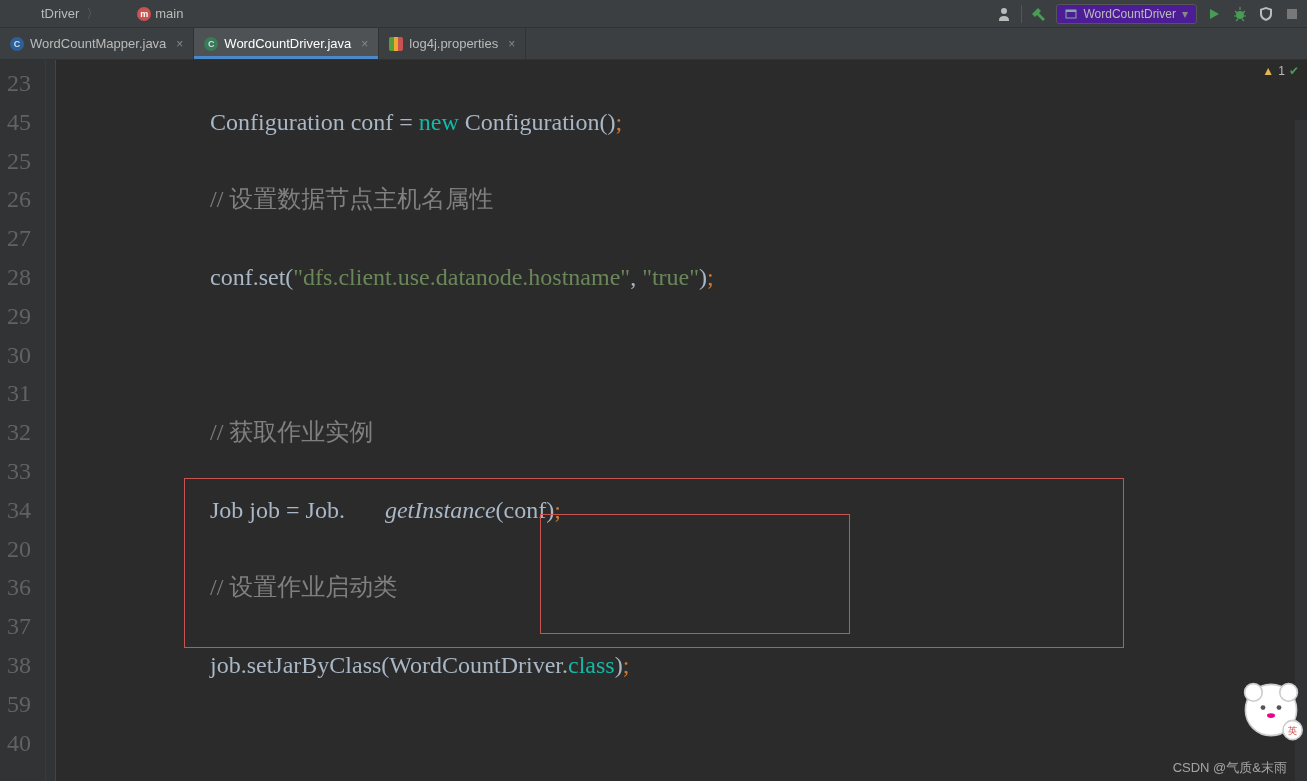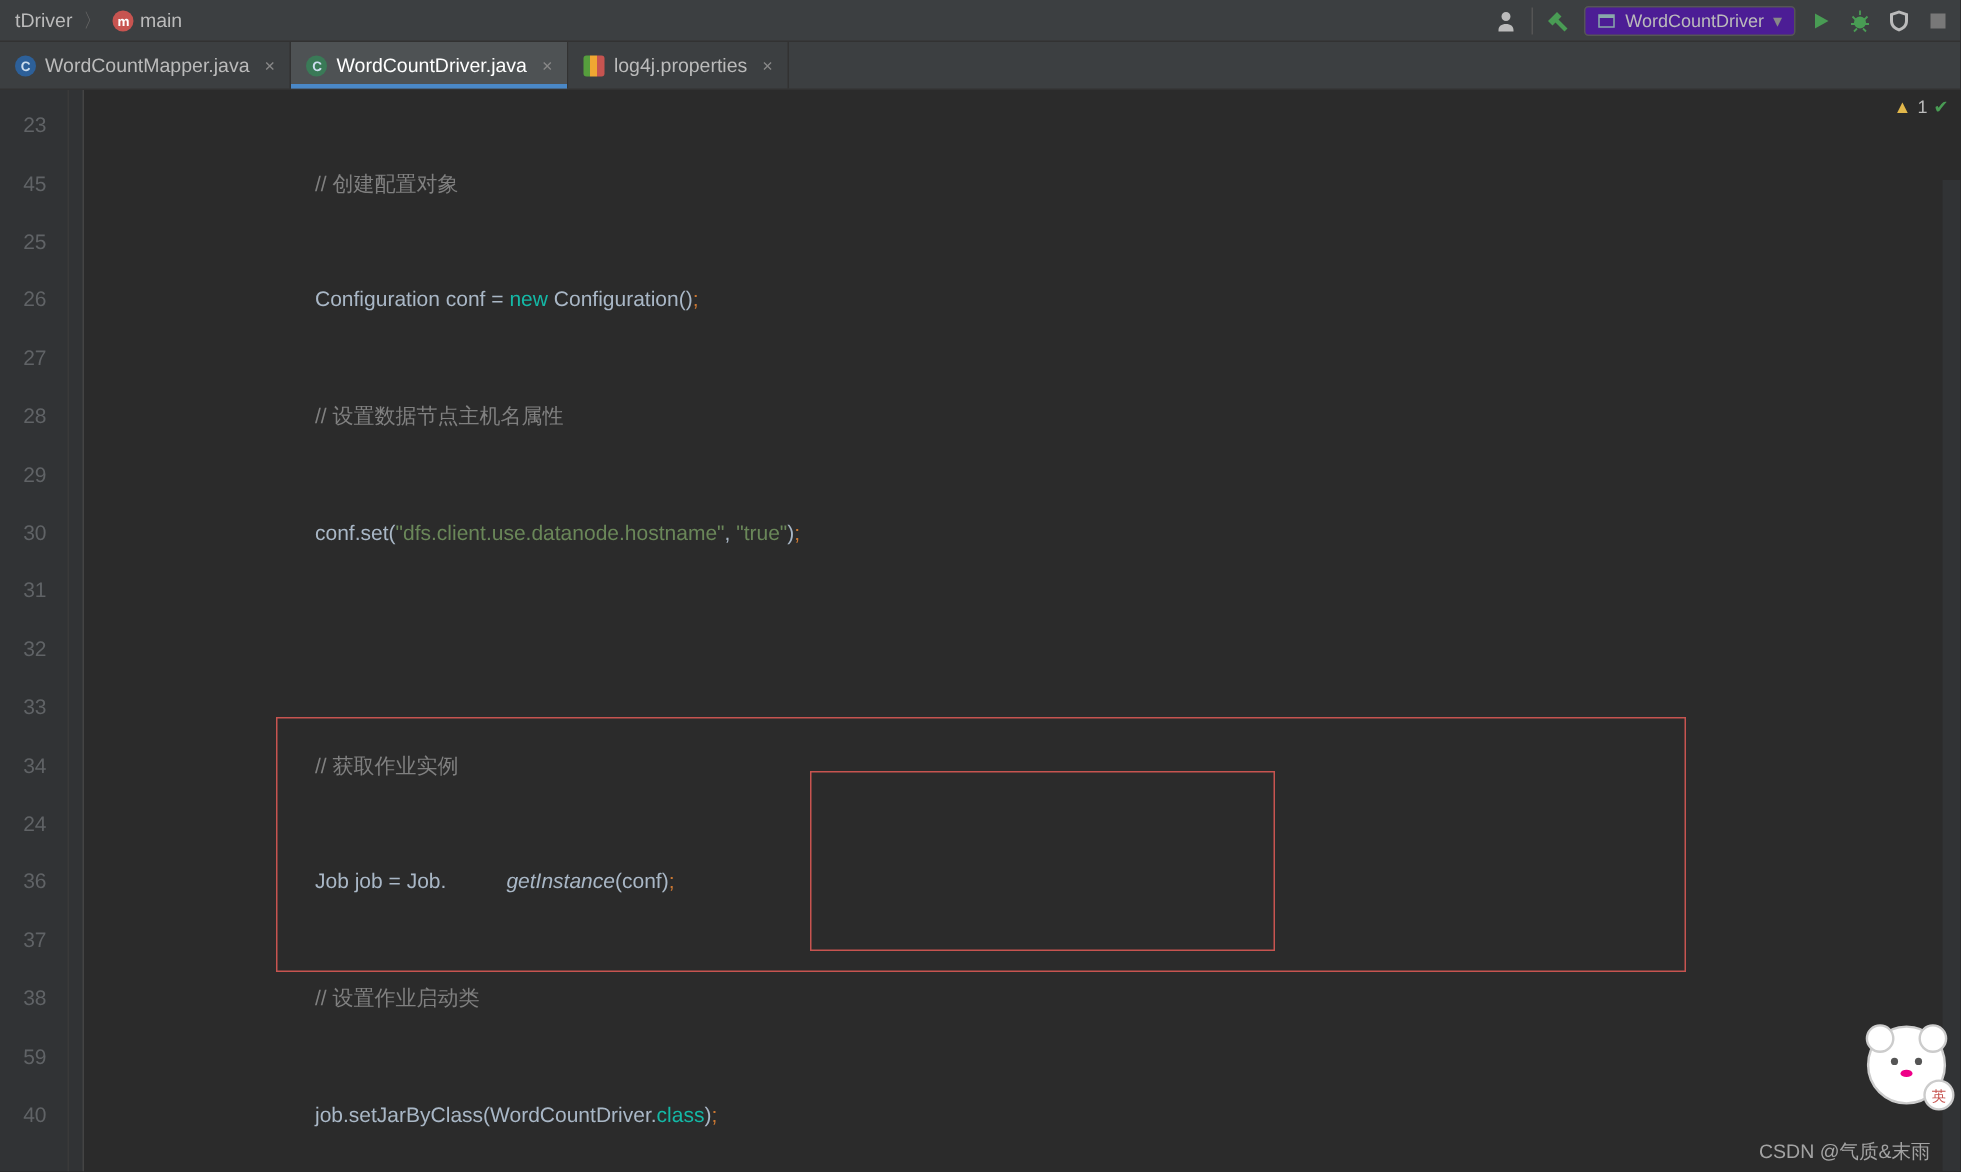--- a/index.html
+++ b/index.html
@@ -15,21 +15,21 @@
   }
   
   .topbar {
     height:28px;
     background:#3c3f41;
     display:flex;
     align-items:center;
     padding:0 6px;
     border-bottom:1px solid #323232;
   }
-  .crumb { color:#bbb; padding:0 4px; display:flex; align-items:center; gap:4px;}
+  .crumb { color:#bbb; padding:0 4px; display:flex; align-items:center; gap:4px;margin-left:31px;}
   .crumb-sep { color:#666; padding:0 3px;}
   .m-badge {
     background:#c75450;
     color:#fff;
     border-radius:50%;
     width:14px; height:14px;
     font-size:9px; font-weight:bold;
     display:inline-flex; align-items:center; justify-content:center;
   }
   .top-right {
@@ -92,22 +92,22 @@
   .file-icon.props {
     width:14px;height:14px;
     background:linear-gradient(90deg,#569e3d 33%,#f0a732 33% 66%,#c75450 66%);
     border-radius:2px;
   }
 
   
   .editor {
     display:flex;
     height:calc(100% - 60px);
-    font-family:Liberation Sans, sans-serif;
-    font-size:14px;
+    font-family:Liberation Serif, serif;
+    font-size:24px;
     line-height:38.8px;
     position:relative;
   }
   .gutter {
     width:46px;
     background:#313335;
     color:#606366;
     text-align:right;
     padding-right:14px;
     padding-top:4px;
@@ -281,30 +281,29 @@
     <div>25</div>
     <div>26</div>
     <div>27</div>
     <div>28</div>
     <div>29</div>
     <div>30</div>
     <div>31</div>
     <div>32</div>
     <div>33</div>
     <div>34</div>
-    <div>24</div>
+    <div>20</div>
     <div>36</div>
     <div>37</div>
     <div>38</div>
     <div>59</div>
     <div>40</div>
   </div>
   <div class="left-stripe"></div>
   <div class="code">
-<div class="code-line"><span class="indent"></span><span class="comment"><span>// </span><span>创建配置对象</span></span></div>
 <div class="code-line"><span class="indent"></span><span class="plain">Configuration conf </span><span class="plain">=</span><span class="keyword"> new </span><span class="plain">Configuration()</span><span class="punct">;</span></div>
 <div class="code-line"><span class="indent"></span><span class="comment"><span>// </span><span>设置数据节点主机名属性</span></span></div>
 <div class="code-line"><span class="indent"></span><span class="plain">conf.set(</span><span class="string">"dfs.client.use.datanode.hostname"</span><span class="plain">, </span><span class="string">"true"</span><span class="plain">)</span><span class="punct">;</span></div>
 <div class="code-line"></div>
 <div class="code-line"><span class="indent"></span><span class="comment"><span>// </span><span>获取作业实例</span></span></div>
 <div class="code-line"><span class="indent"></span><span class="plain">Job job </span><span class="plain">=</span><span class="plain"> Job.</span><span class="plain italic">getInstance</span><span class="plain">(conf)</span><span class="punct">;</span></div>
 <div class="code-line"><span class="indent"></span><span class="comment"><span>// </span><span>设置作业启动类</span></span></div>
 <div class="code-line"><span class="indent"></span><span class="plain">job.setJarByClass(WordCountDriver.</span><span class="klass">class</span><span class="plain">)</span><span class="punct">;</span></div>
 
 

